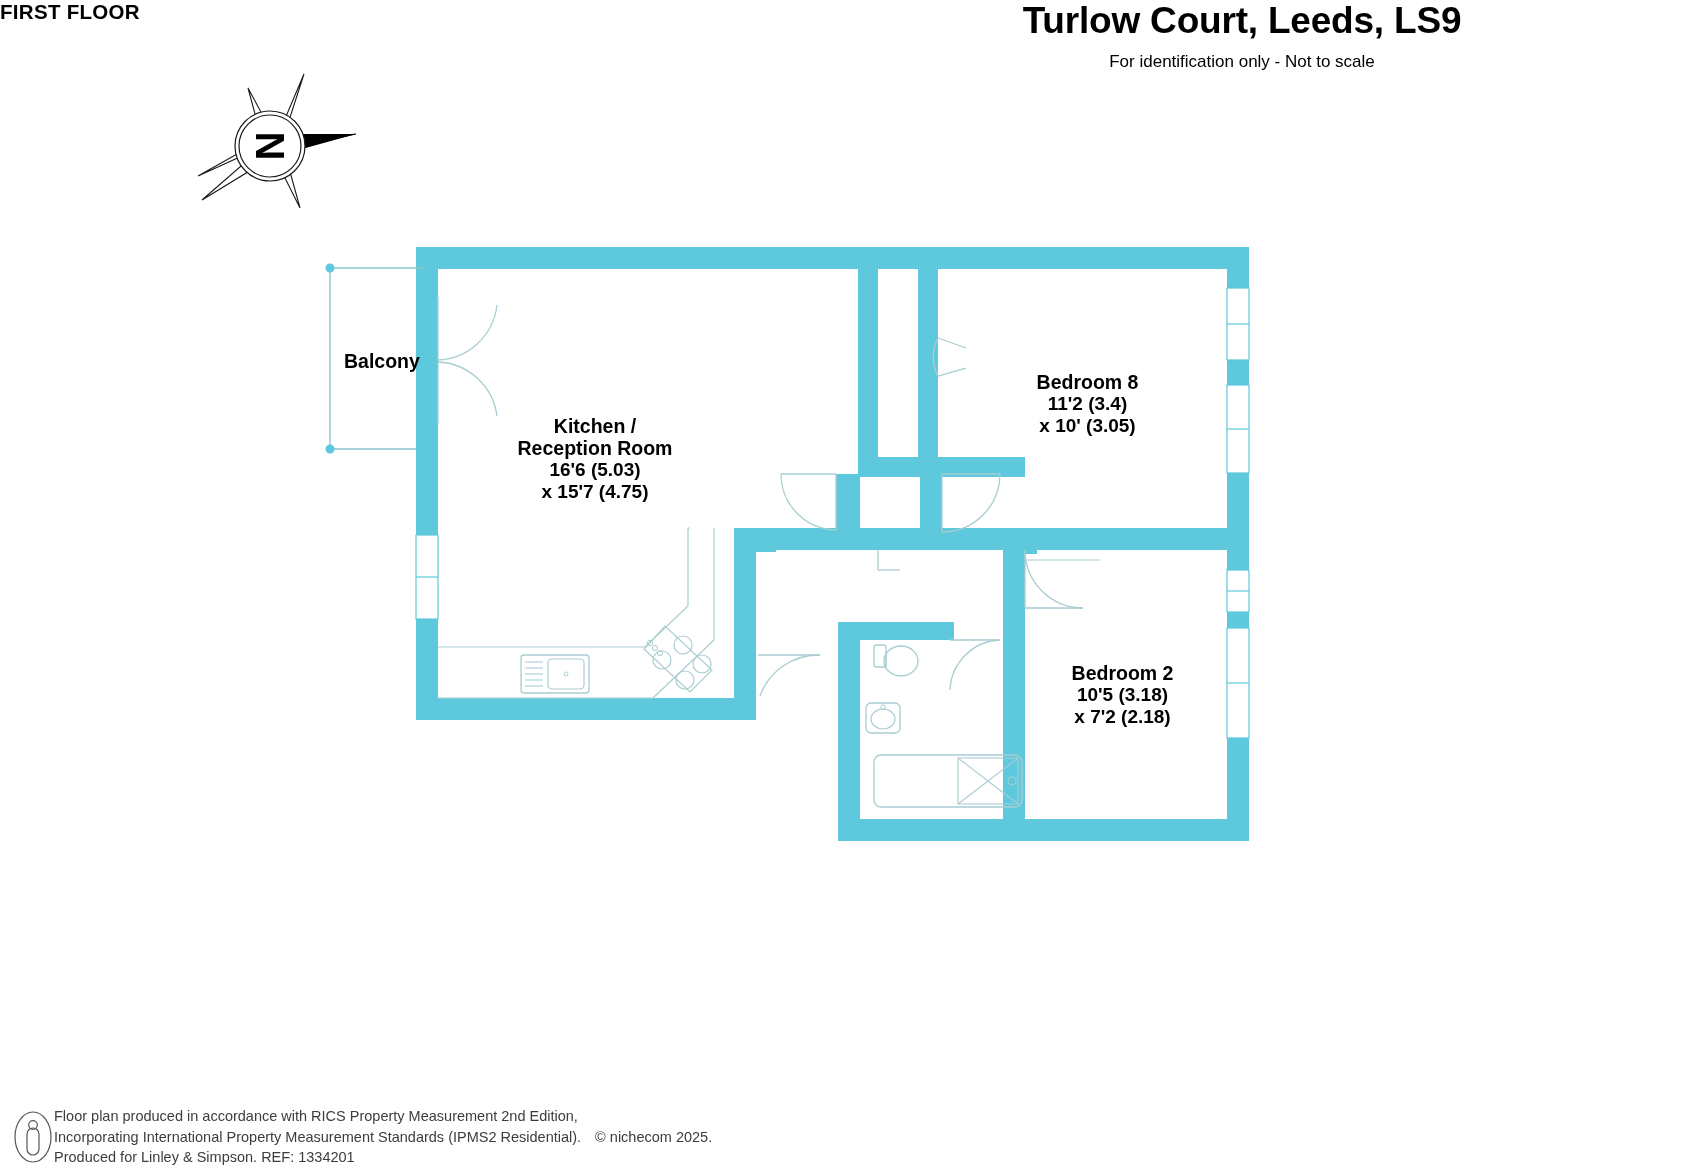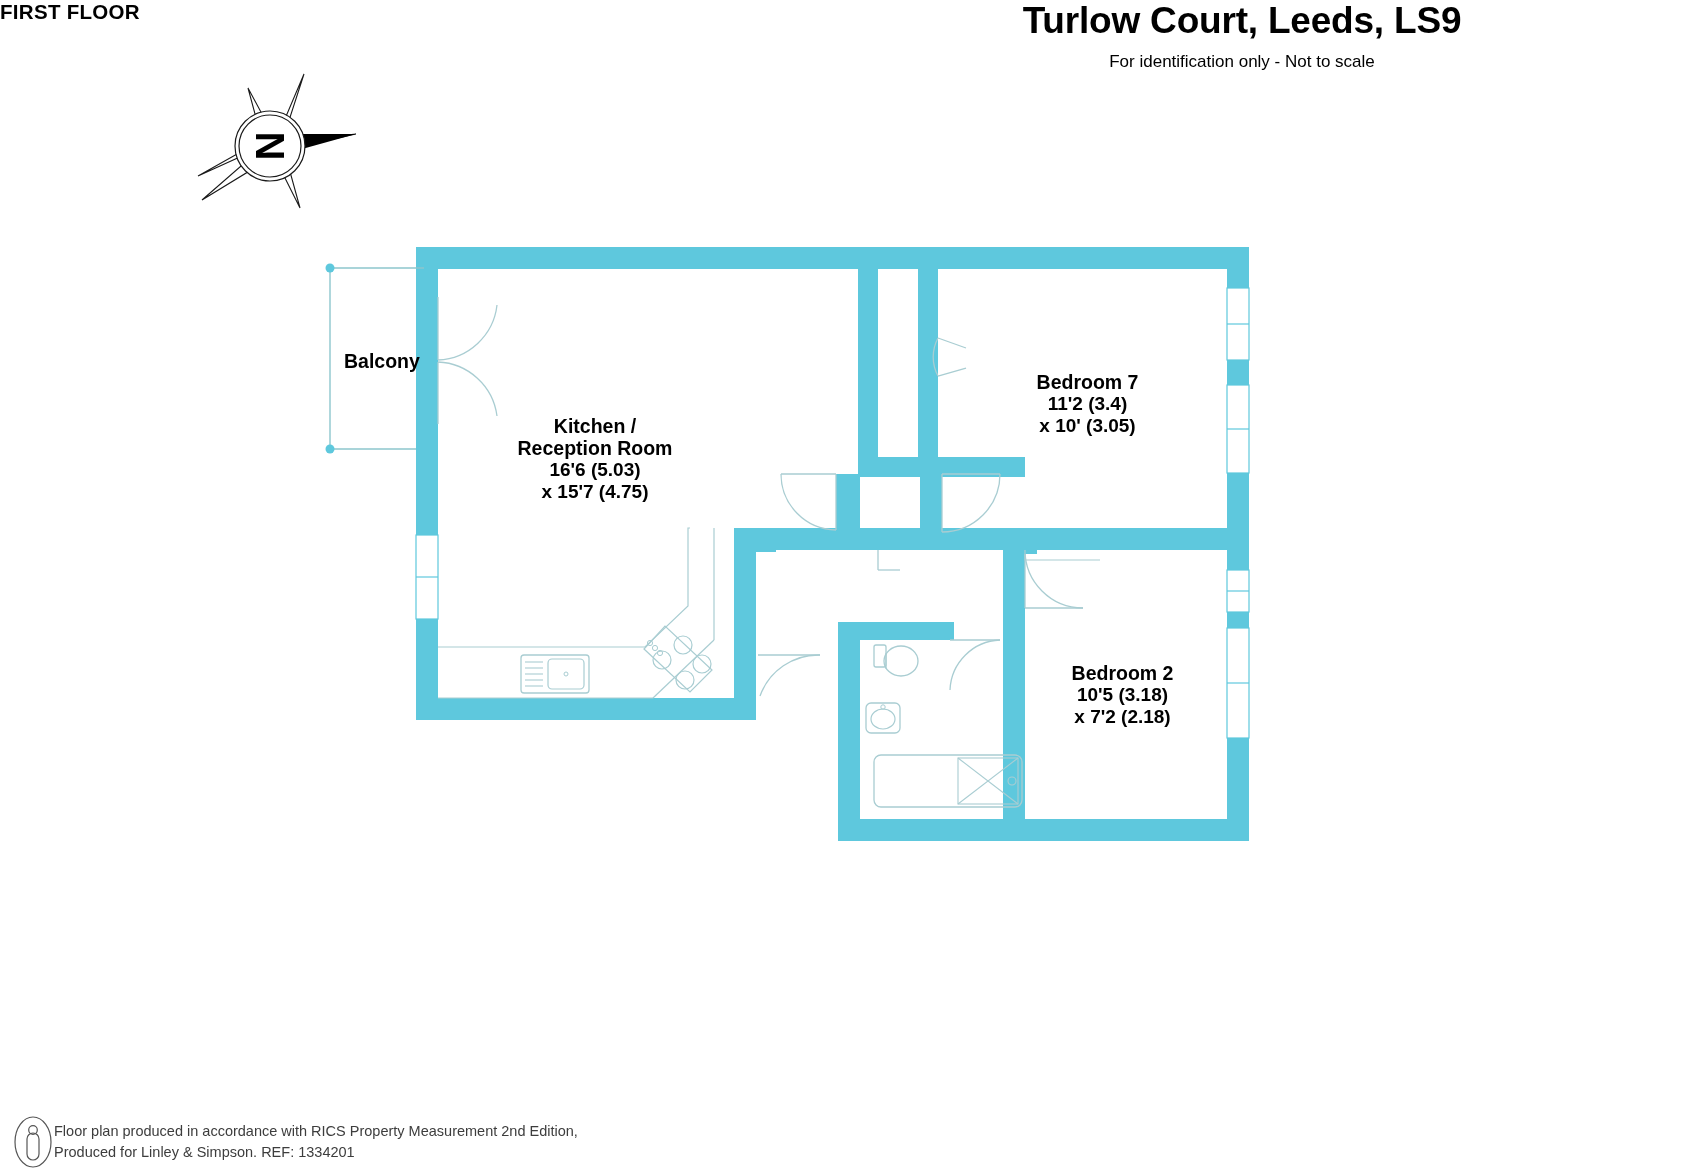--- a/index.html
+++ b/index.html
@@ -311,21 +311,21 @@
 </div>
 
 <div class="lbl lbl-kitchen">
   <span class="name">Kitchen /</span>
   <span class="name">Reception Room</span>
   <span class="dim">16'6 (5.03)</span>
   <span class="dim">x 15'7 (4.75)</span>
 </div>
 
 <div class="lbl lbl-bed1">
-  <span class="name">Bedroom 7</span>
+  <span class="name">Bedroom 8</span>
   <span class="dim">11'2 (3.4)</span>
   <span class="dim">x 10' (3.05)</span>
 </div>
 
 <div class="lbl lbl-bed2">
   <span class="name">Bedroom 2</span>
   <span class="dim">10'5 (3.18)</span>
   <span class="dim">x 7'2 (2.18)</span>
 </div>
 
@@ -334,15 +334,18 @@
 <div class="footer">
   <div class="footer-icon">
     <svg viewBox="0 0 38 52" width="38" height="52">
       <ellipse cx="19" cy="26" rx="18" ry="25" fill="none" stroke="#555" stroke-width="1.2"></ellipse>
       <circle cx="19" cy="14" r="4.3" fill="none" stroke="#555" stroke-width="1.2"></circle>
       <path d="M13,23 a6,6 0 0 1 12,0 L25,38 a6,6 0 0 1 -12,0 Z" fill="none" stroke="#555" stroke-width="1.2"></path>
     </svg>
   </div>
   <div class="footer-text">
     <span class="ln">Floor plan produced in accordance with RICS Property Measurement 2nd Edition,</span>
+    <span class="ln">
+      <span>Incorporating International Property Measurement Standards (IPMS2 Residential).</span><span class="footer-copy">© nichecom 2025.</span>
+    </span>
     <span class="ln">Produced for Linley &amp; Simpson.   REF: 1334201</span>
   </div>
 </div>
 
 </body></html>

